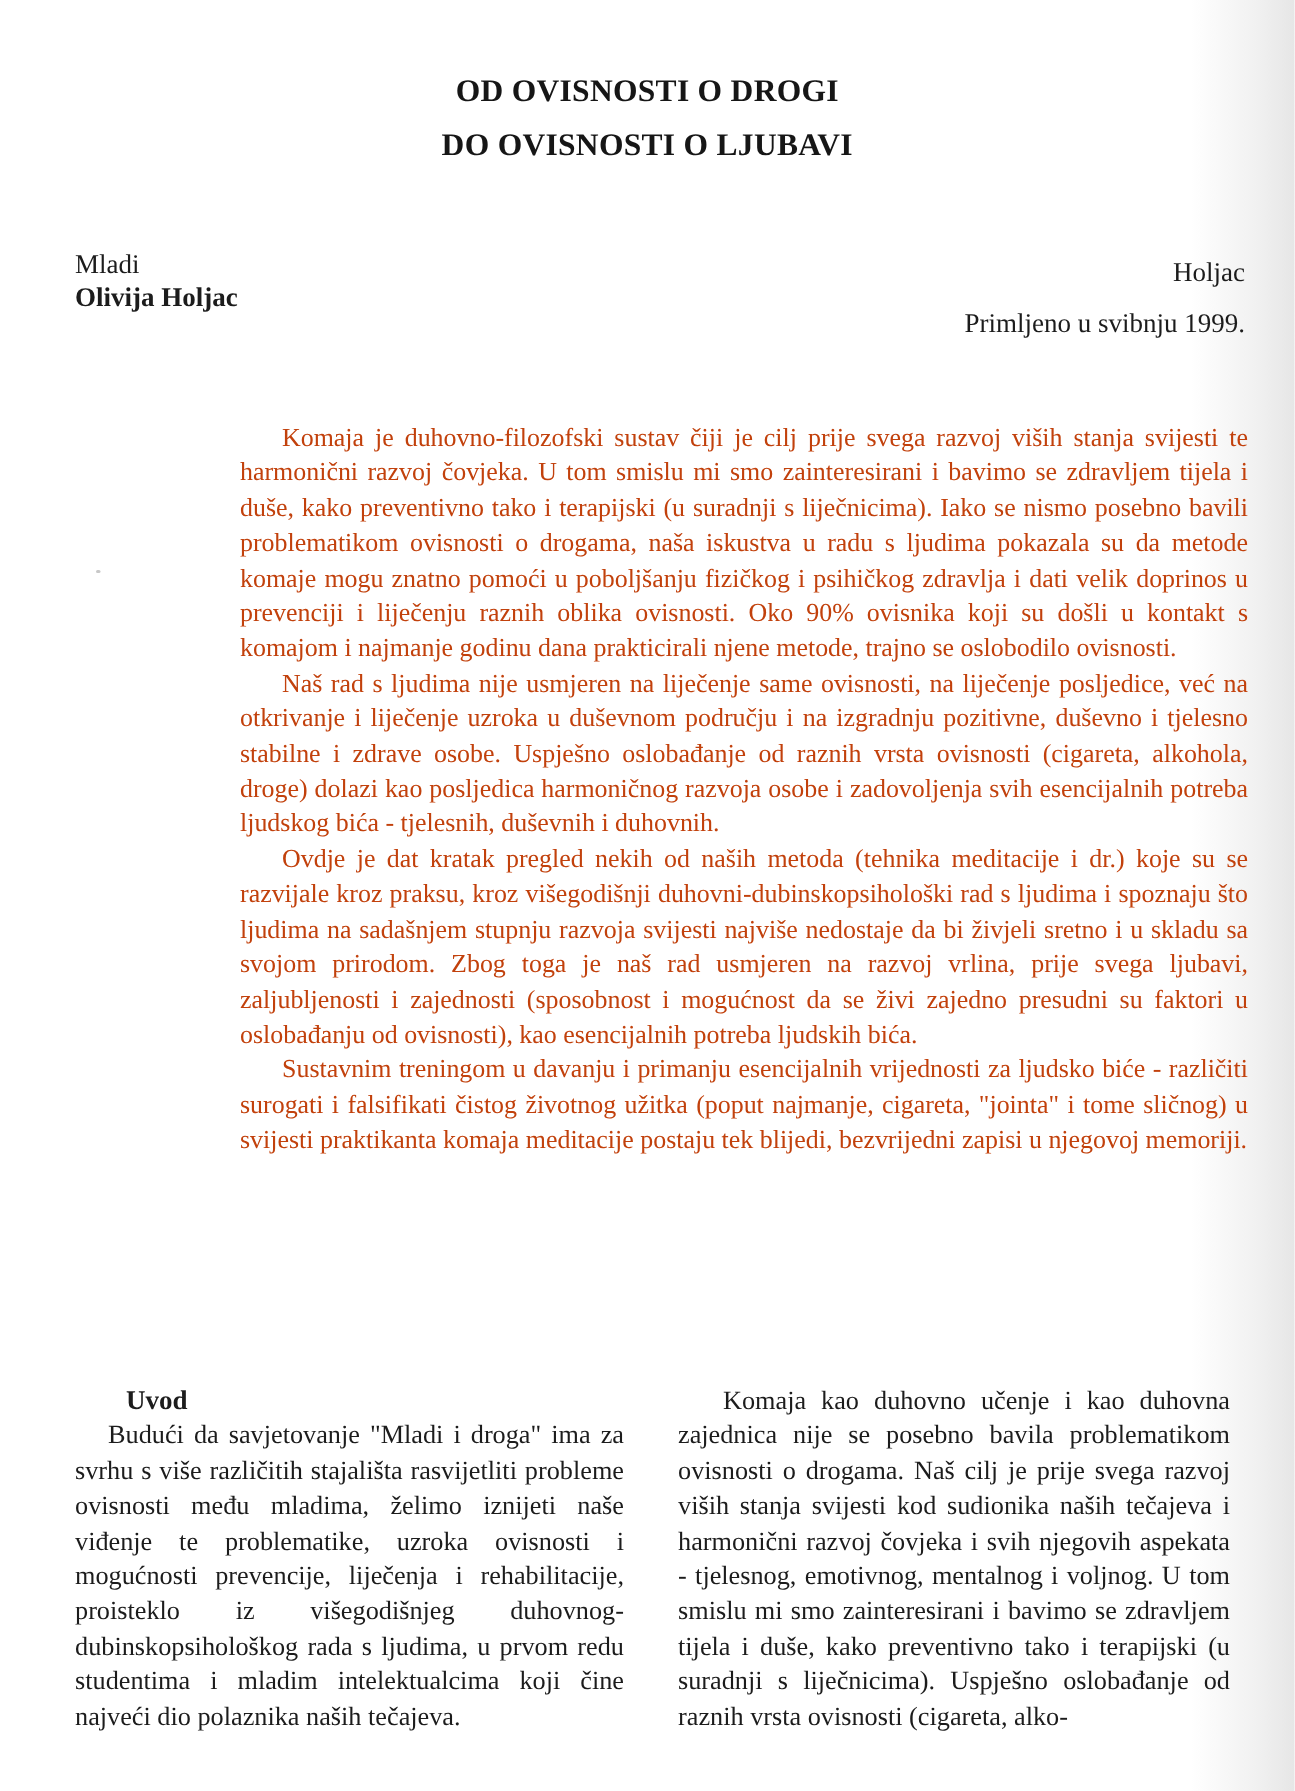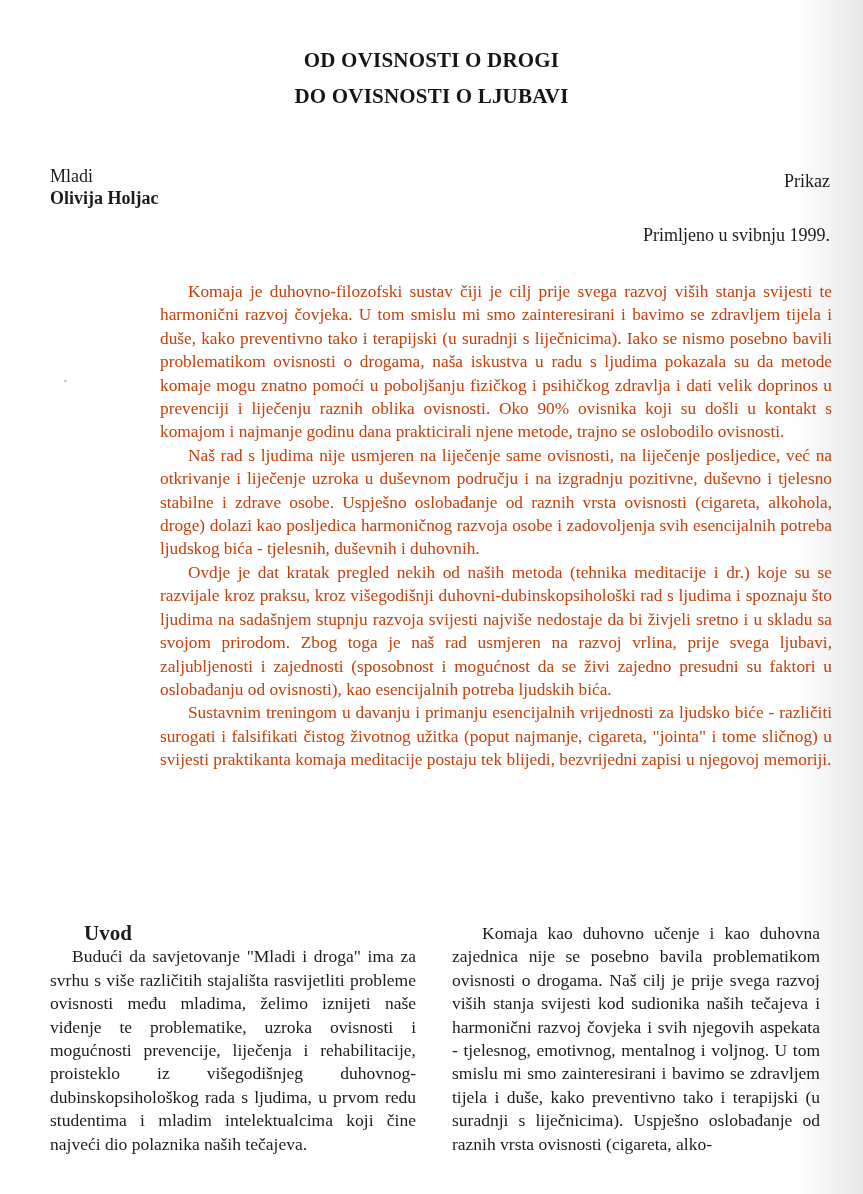--- a/index.html
+++ b/index.html
@@ -11,50 +11,50 @@
     }
     .title {
       position: absolute; left: 0; width: 863px; top: 42px;
       text-align: center; font-weight: bold; font-size: 21px; line-height: 36px;
       letter-spacing: 0.2px; color: #161616;
     }
     .title div { display: block; }
     .affil { position: absolute; left: 50px; top: 165px; font-size: 18px; line-height: 22px; }
     .affil .author { font-weight: bold; }
     .meta-right { position: absolute; right: 33px; top: 170px; text-align: right; font-size: 18px; line-height: 22px; }
-    .meta-right .date { margin-top: 32px; }
+    .meta-right .date { margin-top: 12px; }
     .abstract {
       position: absolute; left: 160px; width: 672px; top: 280px;
       font-size: 17.3px; line-height: 23.4px; text-align: justify;
       color: #c2410c;
     }
     .abstract p { margin: 0; text-indent: 28px; }
     .col { position: absolute; top: 922px; font-size: 17.5px; line-height: 23.4px; text-align: justify; }
     .col-left { left: 50px; width: 366px; }
     .col-right { left: 452px; width: 368px; }
-    .col h3 { margin: 0 0 0 34px; font-size: 21px; line-height: 23.4px; font-weight: bold; }
+    .col h3 { margin: 0 0 0 34px; font-size: 18px; line-height: 23.4px; font-weight: bold; }
     .col p { margin: 0; text-indent: 22px; hyphens: manual; }
     .col-right p { text-indent: 30px; }
     .speck { position: absolute; left: 64px; top: 380px; width: 3px; height: 2px; background: #c8c8c8; border-radius: 1px; }
   </style>
 </head>
 <body>
 
 <div class="title">
   <div>OD OVISNOSTI O DROGI</div>
   <div>DO OVISNOSTI O LJUBAVI</div>
 </div>
 
 <div class="affil">
   <div>Mladi</div>
   <div class="author">Olivija Holjac</div>
 </div>
 
 <div class="meta-right">
-  <div>Prikaz</div>
+  <div>Holjac</div>
   <div class="date">Primljeno u svibnju 1999.</div>
 </div>
 
 <div class="speck"></div>
 
 <div class="abstract">
   <p>Komaja je duhovno-filozofski sustav čiji je cilj prije svega razvoj viših stanja svijesti te harmonični razvoj čovjeka. U tom smislu mi smo zainteresirani i bavimo se zdravljem tijela i duše, kako preventivno tako i terapijski (u suradnji s liječnicima). Iako se nismo posebno bavili problematikom ovisnosti o drogama, naša iskustva u radu s ljudima pokazala su da metode komaje mogu znatno pomoći u poboljšanju fizičkog i psihičkog zdravlja i dati velik doprinos u prevenciji i liječenju raznih oblika ovisnosti. Oko 90% ovisnika koji su došli u kontakt s komajom i najmanje godinu dana prakticirali njene metode, trajno se oslobodilo ovisnosti.</p>
   <p>Naš rad s ljudima nije usmjeren na liječenje same ovisnosti, na liječenje posljedice, već na otkrivanje i liječenje uzroka u duševnom području i na izgradnju pozitivne, duševno i tjelesno stabilne i zdrave osobe. Uspješno oslobađanje od raznih vrsta ovisnosti (cigareta, alkohola, droge) dolazi kao posljedica harmoničnog razvoja osobe i zadovoljenja svih esencijalnih potreba ljudskog bića - tjelesnih, duševnih i duhovnih.</p>
   <p>Ovdje je dat kratak pregled nekih od naših metoda (tehnika meditacije i dr.) koje su se razvijale kroz praksu, kroz višegodišnji duhovni-dubinskopsihološki rad s ljudima i spoznaju što ljudima na sadašnjem stupnju razvoja svijesti najviše nedostaje da bi živjeli sretno i u skladu sa svojom prirodom. Zbog toga je naš rad usmjeren na razvoj vrlina, prije svega ljubavi, zaljubljenosti i zajednosti (sposobnost i mogućnost da se živi zajedno presudni su faktori u oslobađanju od ovisnosti), kao esencijalnih potreba ljudskih bića.</p>
   <p>Sustavnim treningom u davanju i primanju esencijalnih vrijednosti za ljudsko biće - različiti surogati i falsifikati čistog životnog užitka (poput najmanje, cigareta, "jointa" i tome sličnog) u svijesti praktikanta komaja meditacije postaju tek blijedi, bezvrijedni zapisi u njegovoj memoriji.</p>

